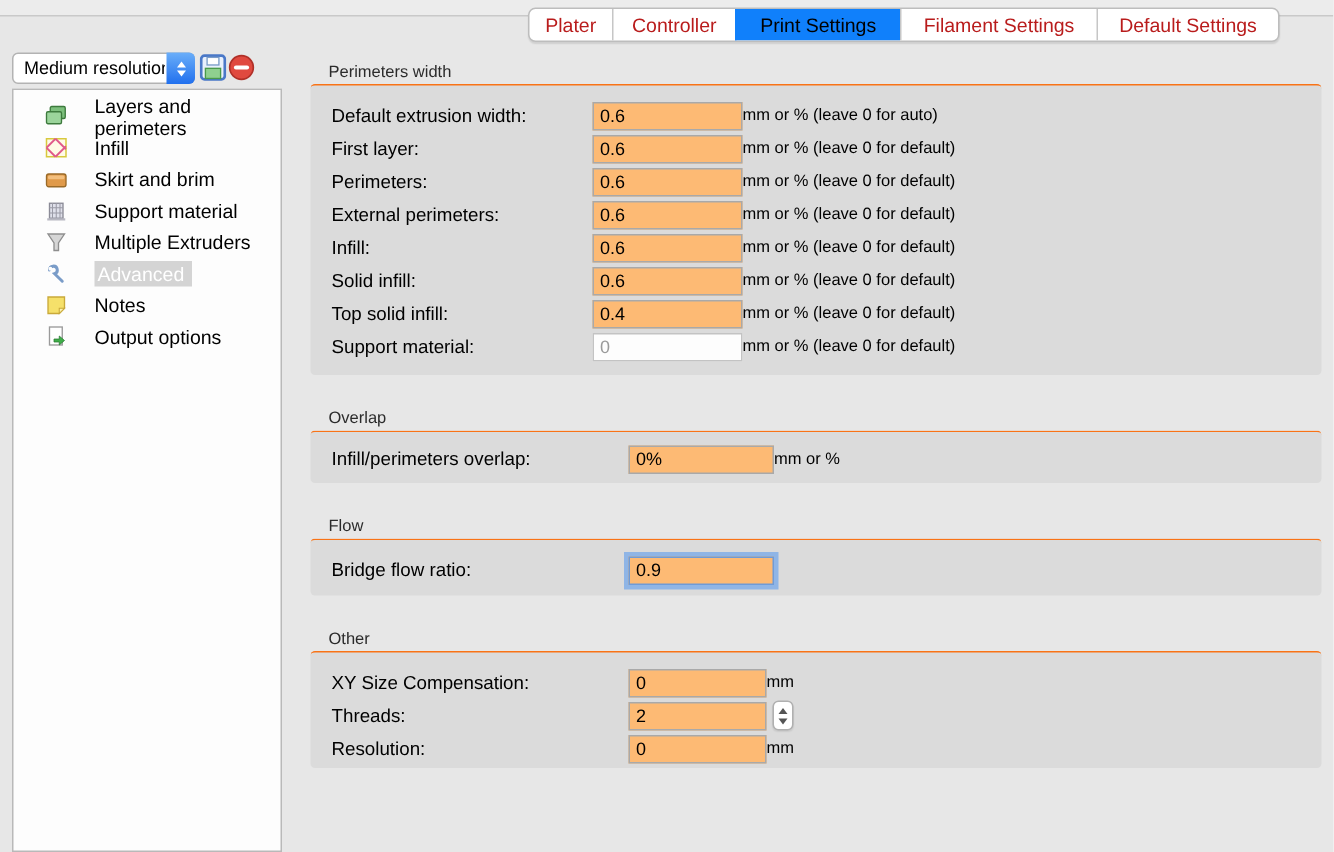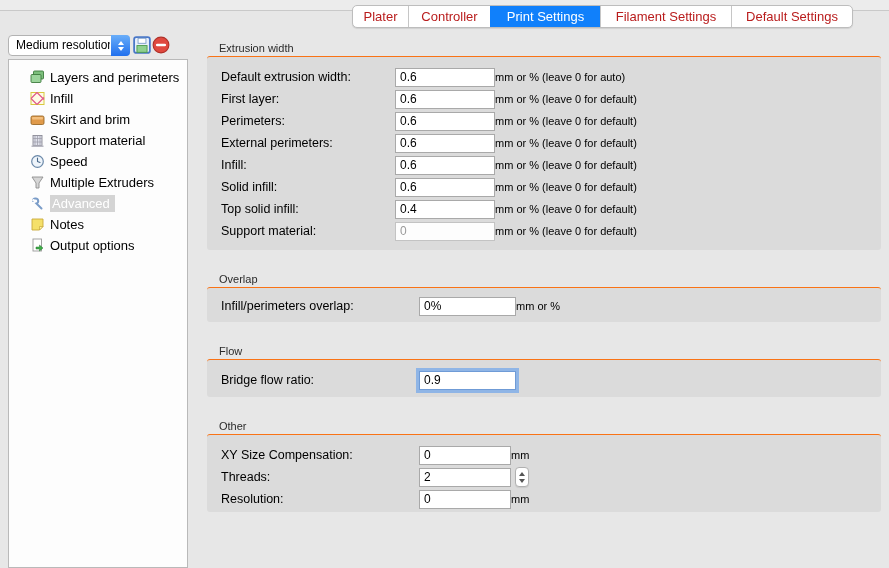--- a/index.html
+++ b/index.html
@@ -9,57 +9,57 @@
   .topstrip { position:absolute; top:0; left:0; width:889px; height:10px; background:#ececec; }
   .topline  { position:absolute; top:10px; left:0; width:889px; height:1px; background:#c9c9c9; }
 
   
   .tabs { position:absolute; top:5px; left:352px; height:23px; display:flex; background:#ffffff;
           border:1px solid #bdbdbd; border-radius:5px; overflow:hidden; z-index:5;
           box-shadow:0 1px 1px rgba(0,0,0,0.10); }
   .tab  { display:flex; align-items:center; justify-content:center; font-size:13px; color:#b91c1c;
           border-left:1px solid #c6c6c6; cursor:default; white-space:nowrap; }
   .tab:first-child { border-left:none; }
-  .tab.active { background:#1080fb; color:#ffffff; border-left-color:#1080fb; }
+  .tab.active { background:#1080fb; color:#000000; border-left-color:#1080fb; }
 
   
   .preset { position:absolute; left:8px; top:35px; width:122px; height:21px; background:#fff;
             border:1px solid #b3b3b3; border-radius:4px; font-size:12px; }
   .preset-label { position:absolute; left:7px; top:0; line-height:19px; color:#000; white-space:nowrap;
                   overflow:hidden; max-width:94px; }
   .preset-cap { position:absolute; right:-1px; top:-1px; width:19px; height:21px;
                 background:linear-gradient(#6aaef9,#2170ee); border-radius:0 4px 4px 0;
                 display:flex; flex-direction:column; align-items:center; justify-content:center; gap:2px; }
   .chev-up   { width:0; height:0; border-left:3.5px solid transparent; border-right:3.5px solid transparent; border-bottom:4px solid #fff; }
   .chev-down { width:0; height:0; border-left:3.5px solid transparent; border-right:3.5px solid transparent; border-top:4px solid #fff; }
   .toolbtn { position:absolute; top:36px; width:18px; height:18px; }
 
   
   .tree { position:absolute; left:8px; top:59px; width:180px; height:509px; background:#fdfdfd;
           border:1px solid #b9b9b9; }
   .tree ul { list-style:none; margin:7px 0 0; }
-  .tree-item { display:flex; align-items:center; height:21px; padding-left:21px; font-size:13px; color:#000; cursor:default; }
+  .tree-item { display:flex; align-items:center; height:21px; padding-left:21px; font-size:13px; color:#000; cursor:default;gap:13px; }
   .ticon { width:15px; height:15px; margin-right:5px; flex:none; }
   .tree-item.selected .tlabel { background:#d4d4d4; color:#fff; padding:1px 5px 1px 2px; }
 
   
   .section-title { position:absolute; left:219px; font-size:11px; color:#2b2b2b; }
   .band { position:absolute; left:207px; width:674px; background:#dbdbdb;
           border-top:1px solid #f97316; border-radius:3px; }
   .band1 { top:56px;  height:194px; padding:9px 0 0 14px; }
   .band2 { top:287px; height:35px;  padding:8px 0 0 14px; }
   .band3 { top:359px; height:38px;  padding:10px 0 0 14px; }
   .band4 { top:434px; height:78px;  padding:9px 0 0 14px; }
 
   .row { display:flex; align-items:center; height:22px; font-size:12.5px; color:#000; }
   .band1 .rlabel { width:174px; }
   .band2 .rlabel, .band3 .rlabel, .band4 .rlabel { width:198px; }
   .rlabel { flex:none; }
 
-  .tinput { height:19px; border:1px solid #a9a9a9; background:#ffffff; border-radius:0;
+  .tinput { height:19px; border:1px solid #a9a9a9; background:#fdba74; border-radius:0;
             font:12px "Liberation Sans", sans-serif; padding:0 2px 0 4px; color:#000; }
   .band1 .tinput { width:100px; }
   .band2 .tinput, .band3 .tinput { width:97px; }
   .band4 .tinput { width:92px; }
   .tinput:disabled { color:#9a9a9a; border-color:#c3c3c3; background:#fdfdfd; }
   .tinput.focused { border:1px solid #6f9bd6; box-shadow:0 0 0 3px #8fb5e6; }
 
   .hint { font-size:11px; color:#000; white-space:nowrap; }
 
   .stepper { width:14px; height:20px; margin-left:4px; background:#fff; border:1px solid #b0b0b0;
@@ -127,27 +127,20 @@
       <li class="tree-item">
         <svg class="ticon" viewBox="0 0 15 15">
           <rect x="3" y="2.5" width="9" height="10" fill="#dfe0ea" stroke="#8a8a96" stroke-width="0.9"></rect>
           <path d="M5 2.5 V12.5 M7.5 2.5 V12.5 M10 2.5 V12.5 M3 5.5 H12 M3 9 H12" stroke="#9a9aa6" stroke-width="0.7"></path>
           <rect x="1.5" y="12.5" width="12" height="1.5" fill="#b8b8c2"></rect>
         </svg>
         <span class="tlabel">Support material</span>
       </li>
       <li class="tree-item">
         <svg class="ticon" viewBox="0 0 15 15">
-          <circle cx="7.5" cy="7.5" r="5.8" fill="#eef4fa" stroke="#6a88a8" stroke-width="1.2"></circle>
-          <path d="M7.5 7.5 L7.5 4 M7.5 7.5 L10 8.5" stroke="#4a6a8a" stroke-width="1.1" stroke-linecap="round"></path>
-        </svg>
-        <span class="tlabel">Speed</span>
-      </li>
-      <li class="tree-item">
-        <svg class="ticon" viewBox="0 0 15 15">
           <polygon points="2,2 13,2 9,8 9,13 6,13 6,8" fill="#d6d6d6" stroke="#8e8e8e" stroke-width="0.9"></polygon>
         </svg>
         <span class="tlabel">Multiple Extruders</span>
       </li>
       <li class="tree-item selected">
         <svg class="ticon" viewBox="0 0 15 15">
           <path d="M3 5 a2.6 2.6 0 1 1 3.4 2.5 L11.5 12.5" fill="none" stroke="#7a9cc8" stroke-width="2" stroke-linecap="round"></path>
           <circle cx="3.6" cy="4.2" r="1.3" fill="#fdfdfd"></circle>
         </svg>
         <span class="tlabel">Advanced</span>
@@ -162,21 +155,21 @@
       <li class="tree-item">
         <svg class="ticon" viewBox="0 0 15 15">
           <rect x="3" y="1" width="8.5" height="12" fill="#ffffff" stroke="#9a9a9a" stroke-width="0.9"></rect>
           <polygon points="6,9 9.5,9 9.5,7 13,10 9.5,13 9.5,11 6,11" fill="#3fae49" stroke="#2a7a32" stroke-width="0.5"></polygon>
         </svg>
         <span class="tlabel">Output options</span>
       </li>
     </ul>
   </div>
 
-  <div class="section-title" style="top:42px">Extrusion width</div>
+  <div class="section-title" style="top:42px">Perimeters width</div>
   <div class="band band1">
     <div class="row">
       <span class="rlabel">Default extrusion width:</span>
       <input class="tinput" value="0.6" style="">
       <span class="hint">mm or % (leave 0 for auto)</span>
     </div>
     <div class="row">
       <span class="rlabel">First layer:</span>
       <input class="tinput" value="0.6" style="">
       <span class="hint">mm or % (leave 0 for default)</span>

